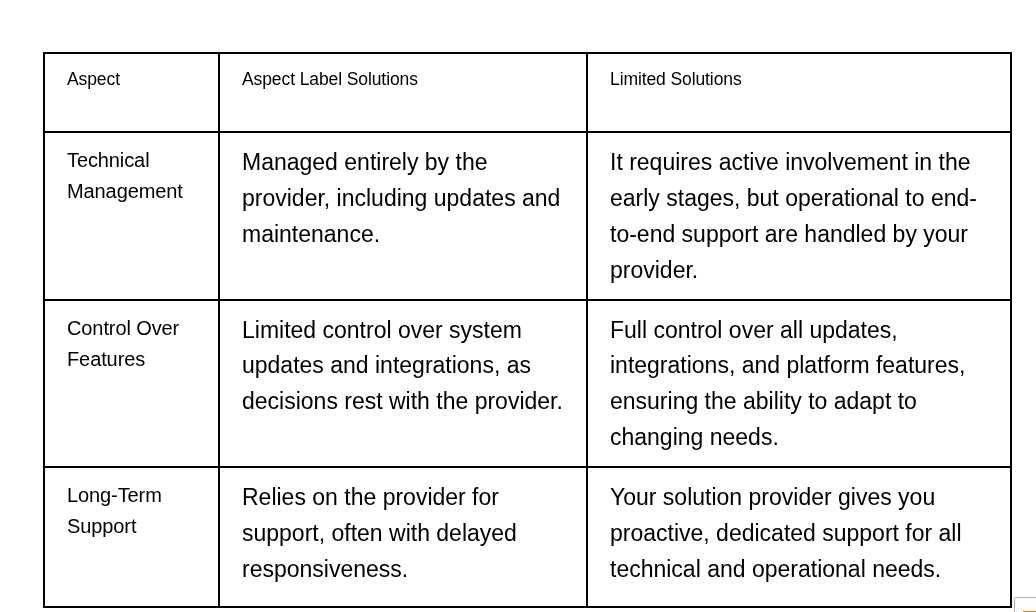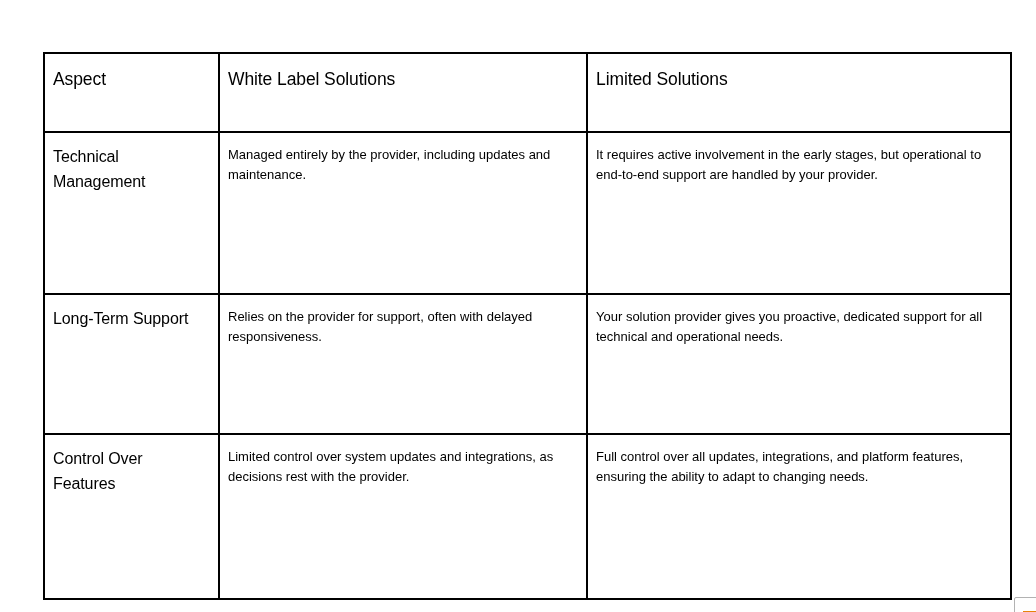--- a/index.html
+++ b/index.html
@@ -26,46 +26,46 @@
     width: 967px;
     border-collapse: collapse;
     table-layout: fixed;
     background: #ffffff;
   }
   #comparison-table td,
   #comparison-table th {
     border: 2px solid #000000;
     vertical-align: top;
     text-align: left;
-    padding: 12px 11px 10px 8px;
+    padding: 12px 11px 10px 22px;
     font-weight: normal;
     line-height: 1.56;
   }
 
   
   col.col-aspect  { width: 175px; }
   col.col-white   { width: 368px; }
   col.col-custom  { width: 424px; }
 
   
   tr.header-row td {
     height: 55px;
     font-weight: bold;
     font-size: 17.5px;
     letter-spacing: -0.1px;
     padding-top: 14px;
   }
 
   
   tr.body-row td {
-    font-size: 13px;
+    font-size: 23px;
   }
   tr.body-row td.aspect-cell {
     font-weight: bold;
-    font-size: 16px;
+    font-size: 20px;
     letter-spacing: -0.1px;
   }
   tr.row-technical td { height: 138px; }
   tr.row-control   td { height: 141px; }
   tr.row-support   td { height: 116px; }
 
   
   #corner-widget {
     position: absolute;
     left: 1014px;
@@ -92,39 +92,39 @@
 
 <table id="comparison-table">
   <colgroup>
     <col class="col-aspect">
     <col class="col-white">
     <col class="col-custom">
   </colgroup>
   <tbody>
     <tr class="header-row">
       <td>Aspect</td>
-      <td>White Label Solutions</td>
+      <td>Aspect Label Solutions</td>
       <td>Limited Solutions</td>
     </tr>
 
     <tr class="body-row row-technical">
       <td class="aspect-cell">Technical Management</td>
       <td>Managed entirely by the provider, including updates and maintenance.</td>
       <td>It requires active involvement in the early stages, but operational to end-to-end support are handled by your provider.</td>
     </tr>
 
+    <tr class="body-row row-control">
+      <td class="aspect-cell">Control Over Features</td>
+      <td>Limited control over system updates and integrations, as decisions rest with the provider.</td>
+      <td>Full control over all updates, integrations, and platform features, ensuring the ability to adapt to changing needs.</td>
+    </tr>
+
     <tr class="body-row row-support">
       <td class="aspect-cell">Long-Term Support</td>
       <td>Relies on the provider for support, often with delayed responsiveness.</td>
       <td>Your solution provider gives you proactive, dedicated support for all technical and operational needs.</td>
-    </tr>
-
-    <tr class="body-row row-control">
-      <td class="aspect-cell">Control Over Features</td>
-      <td>Limited control over system updates and integrations, as decisions rest with the provider.</td>
-      <td>Full control over all updates, integrations, and platform features, ensuring the ability to adapt to changing needs.</td>
     </tr>
   </tbody>
 </table>
 
 <div id="corner-widget">
   <div class="accent-bar"></div>
 </div>
 
 </body></html>

